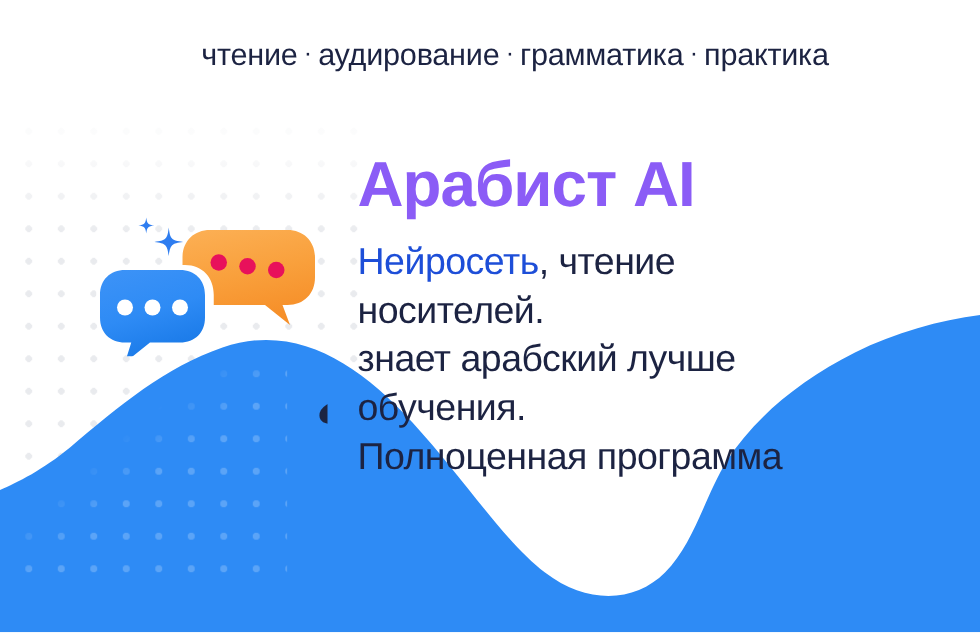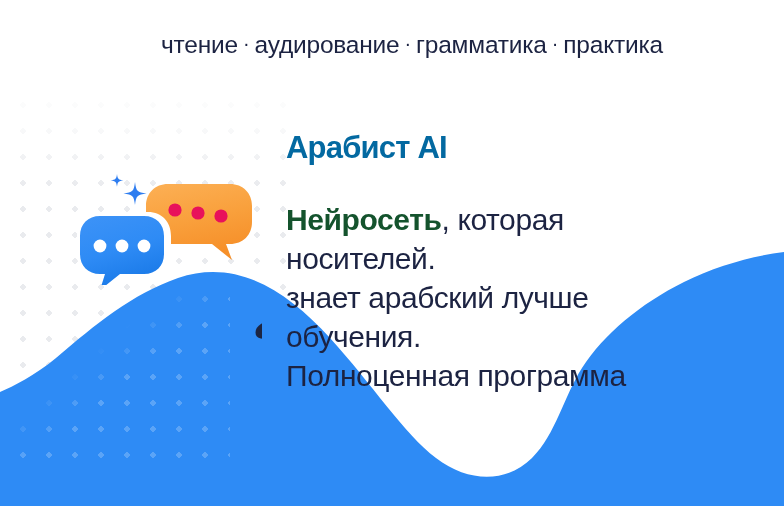--- a/index.html
+++ b/index.html
@@ -121,40 +121,40 @@
   
   #copy {
     position: absolute;
     left: 286px;
     top: 122px;
     width: 470px;
     z-index: 20;
   }
 
   #brand-title {
-    font-size: 31px;
+    font-size: 51px;
     line-height: 52px;
     font-weight: 700;
-    color: #0369a1;
+    color: #8b5cf6;
     letter-spacing: -0.8px;
-    margin-bottom: 26px;
+    margin-bottom: 16px;
   }
 
   .copy-line {
     font-size: 30px;
     line-height: 39px;
     font-weight: 400;
     color: #1c2342;
     letter-spacing: -0.4px;
     white-space: nowrap;
   }
 
   .copy-line .accent {
-    color: #14532d;
-    font-weight: 700;
+    color: #1d4ed8;
+    font-weight: 400;
   }
 </style>
 </head>
 <body>
 
 <div id="banner">
 
   <div id="dot-grid"></div>
   <div id="dot-fade"></div>
 
@@ -247,20 +247,20 @@
 
   <div id="arabic">
     <svg viewBox="0 0 200 72" width="200" height="72">
       <text x="190" y="54" text-anchor="end" font-family="'DejaVu Sans','Liberation Sans',sans-serif" font-size="54" font-weight="700" fill="#1c2542" direction="rtl">العربية</text>
     </svg>
   </div>
 
   <div id="copy">
     <div id="brand-title">Арабист AI</div>
 
-    <div class="copy-line"><span class="accent">Нейросеть</span><span>, которая</span></div>
+    <div class="copy-line"><span class="accent">Нейросеть</span><span>, чтение</span></div>
     <div class="copy-line">носителей.</div>
     <div class="copy-line">знает арабский лучше</div>
     <div class="copy-line">обучения.</div>
     <div class="copy-line">Полноценная программа</div>
   </div>
 
 </div>
 
 </body></html>

